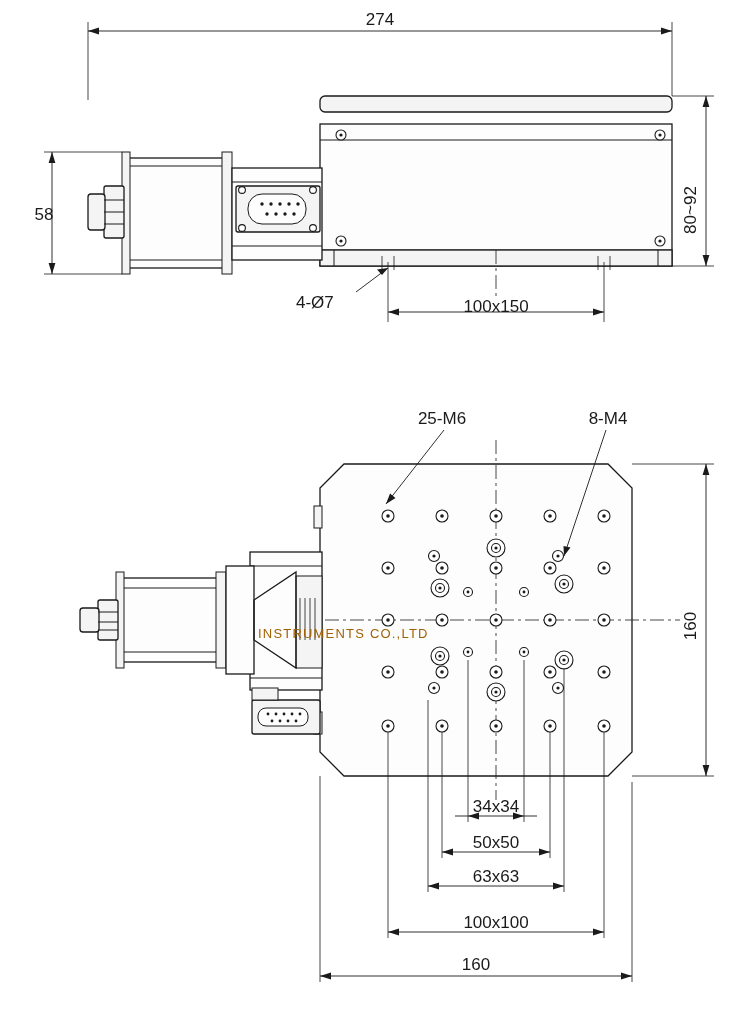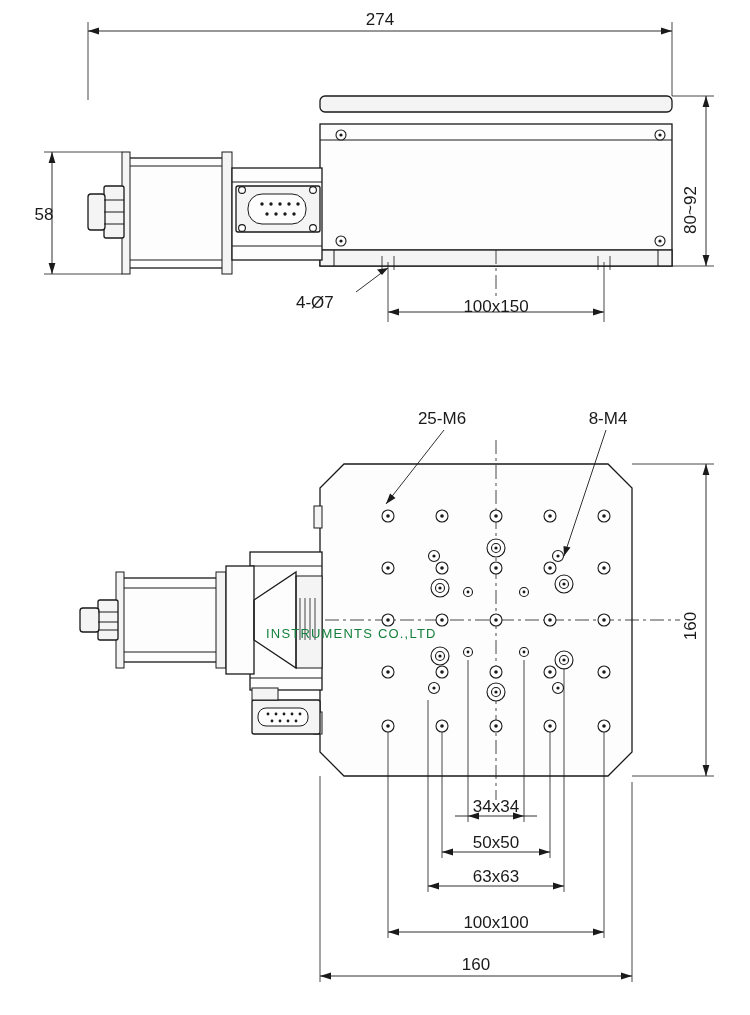--- a/index.html
+++ b/index.html
@@ -40,24 +40,23 @@
     font-family: "Liberation Sans", sans-serif;
     font-size: 17px;
     fill: #1a1a1a;
   }
   .wm {
     position: absolute;
     left: 258px;
     top: 626px;
     font-size: 13px;
     letter-spacing: 1.2px;
-    color: #15803d;
+    color: #a16207;
     white-space: nowrap;
     user-select: none;
-    margin-left: 8px;
   }
 </style>
 </head>
 <body>
 
 <div id="sheet">
 
   <svg class="drawing" viewBox="0 0 750 1015">
 
     <g>

